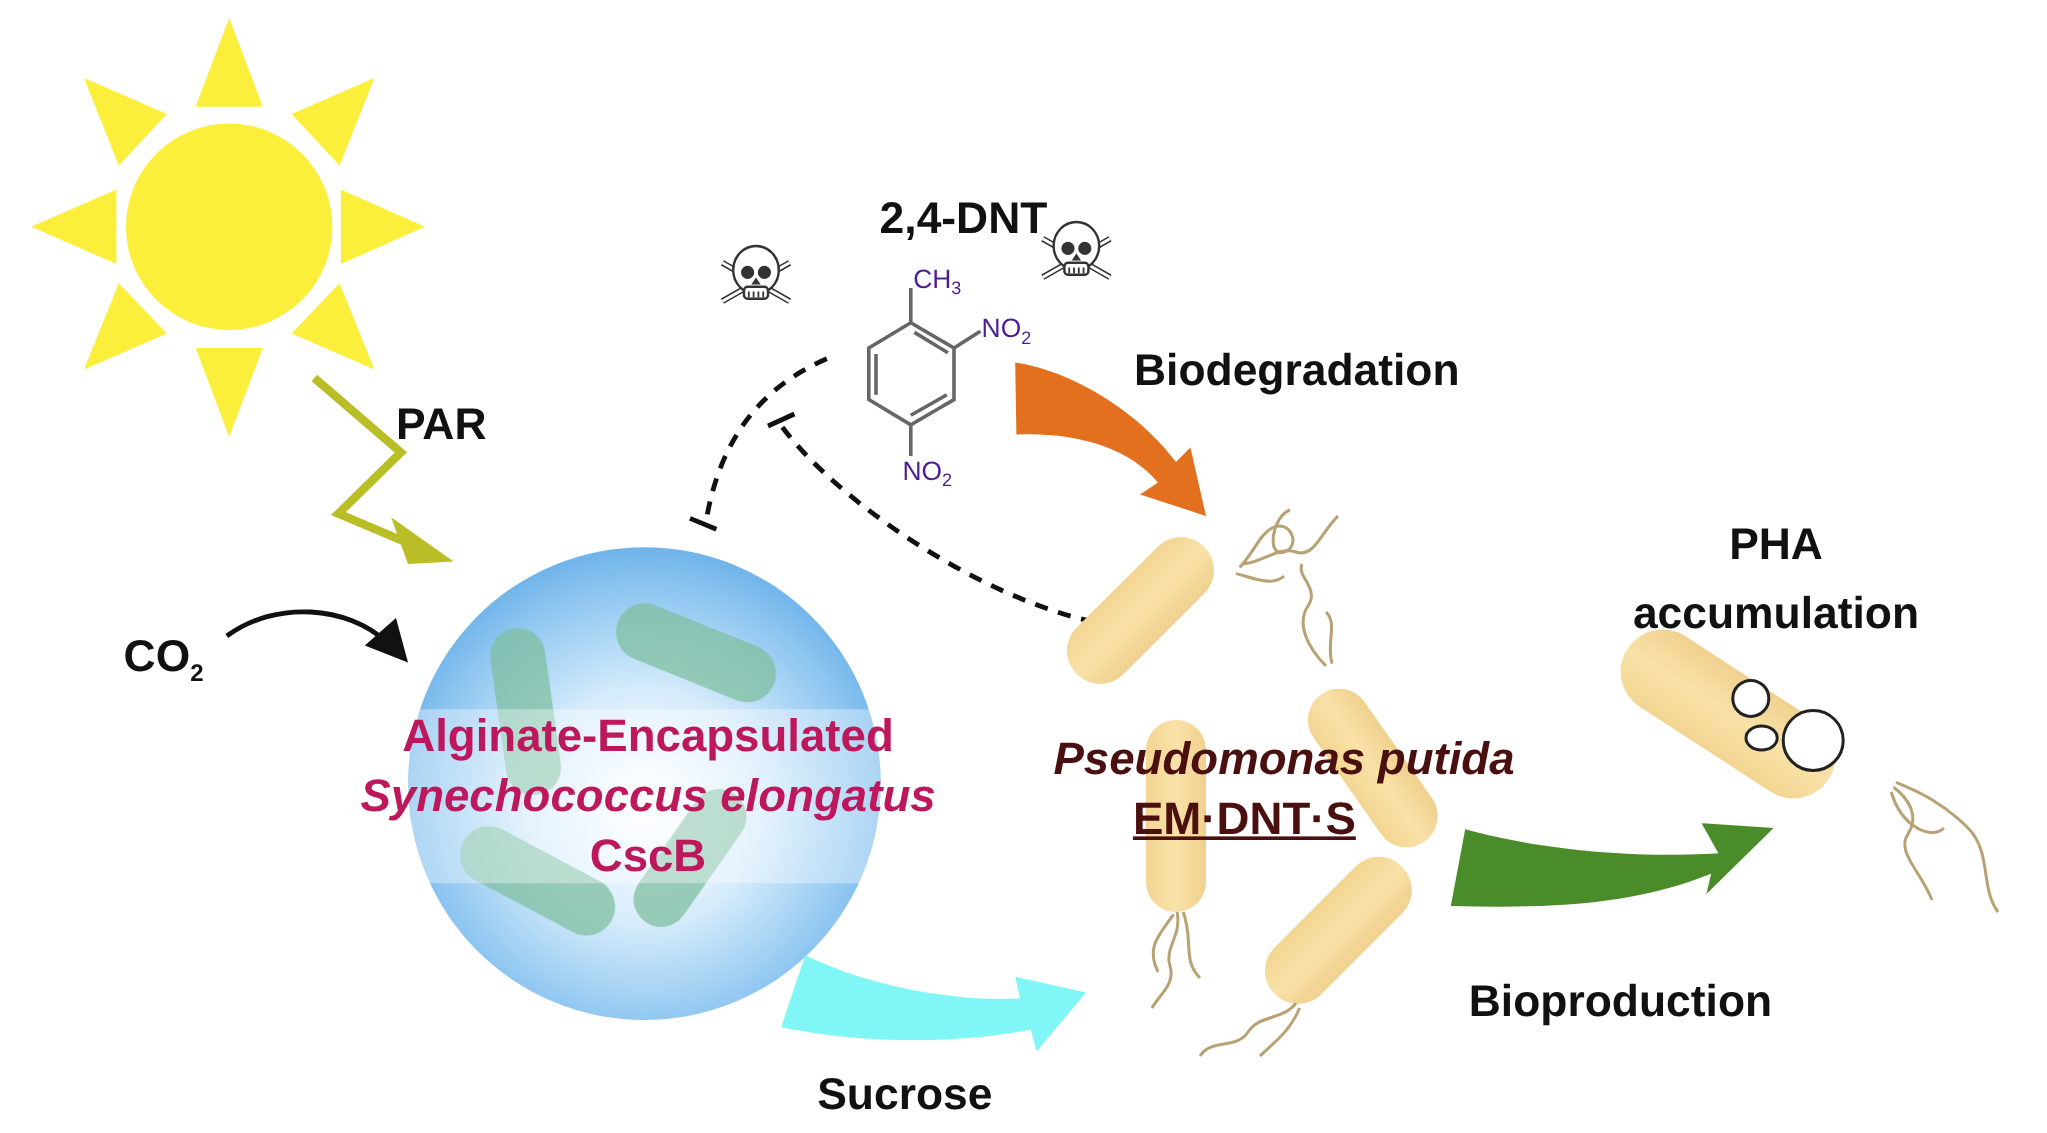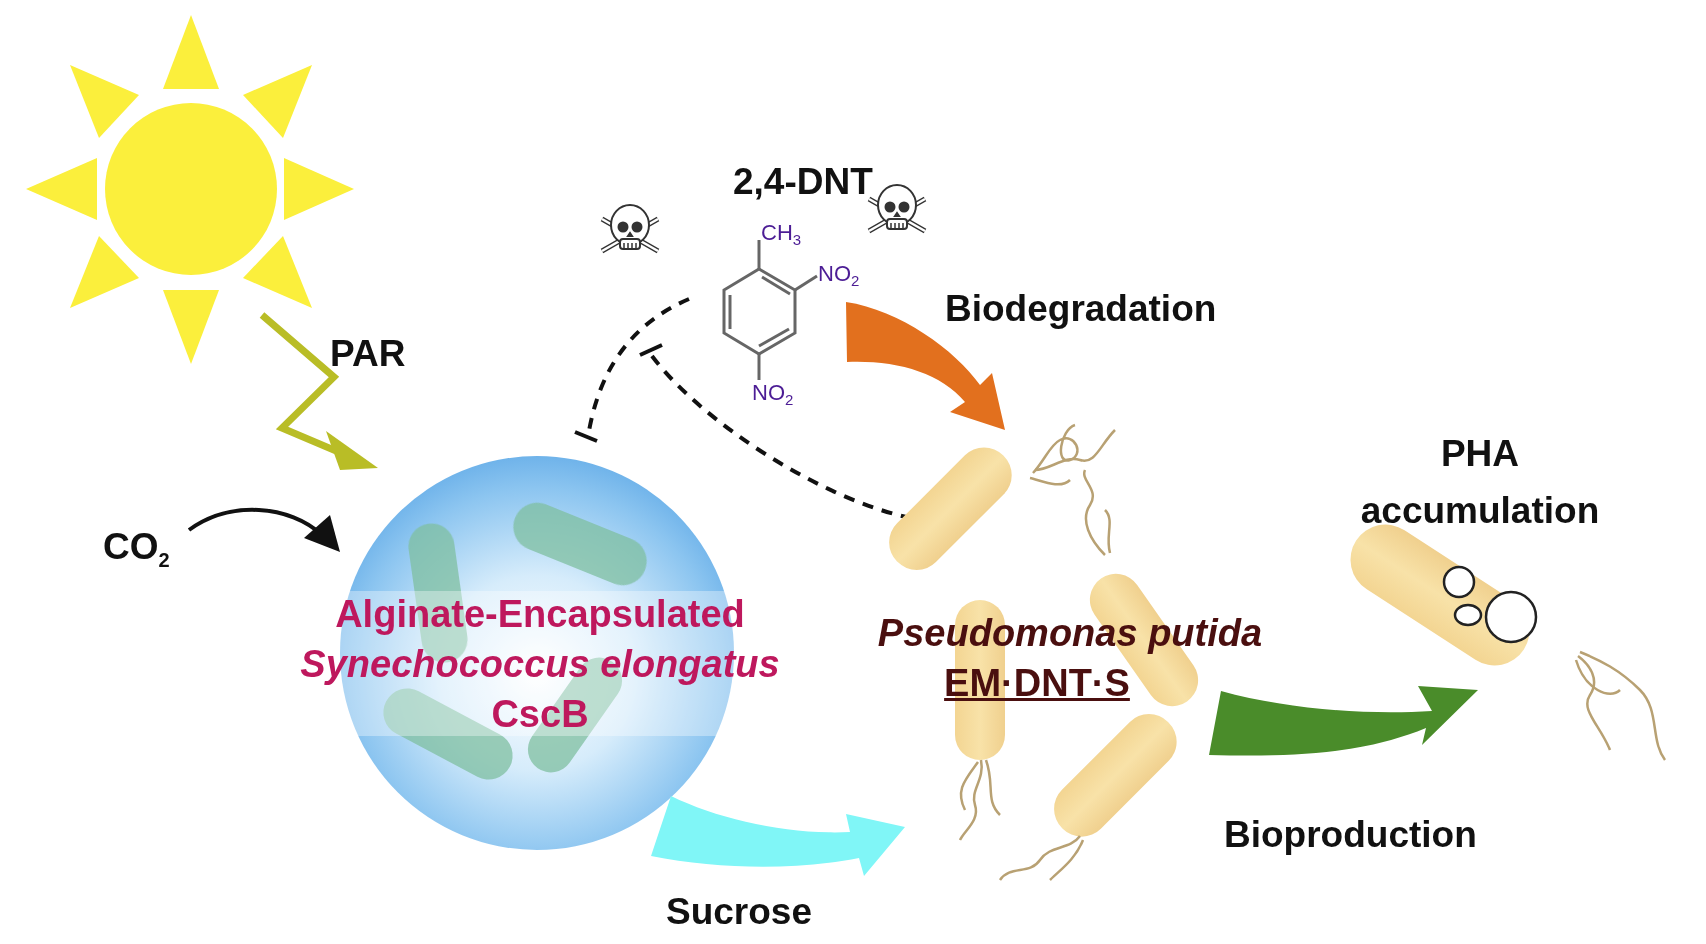--- a/index.html
+++ b/index.html
@@ -176,13 +176,13 @@
 <div class="lbl green-text center" style="left:250px; top:695px; width:580px;">CscB</div>
 
 <div class="lbl maroon-text center italic" style="left:840px; top:614px; width:460px;">Pseudomonas putida</div>
 <div class="lbl maroon-text center" style="left:807px; top:664px; width:460px;text-decoration:underline;">EM·DNT·S</div>
 
 <div class="lbl big center" style="left:1330px; top:435px; width:300px;">PHA</div>
 <div class="lbl big center" style="left:1330px; top:492px; width:300px;">accumulation</div>
 
 <div class="lbl big" style="left:1224px; top:800px;margin-top:16px;">Bioproduction</div>
 
-<div class="lbl big" style="left:666px; top:893px;">Sucrose</div>
+<div class="lbl big" style="left:681px; top:893px;">Sucrose</div>
 
 </body></html>

